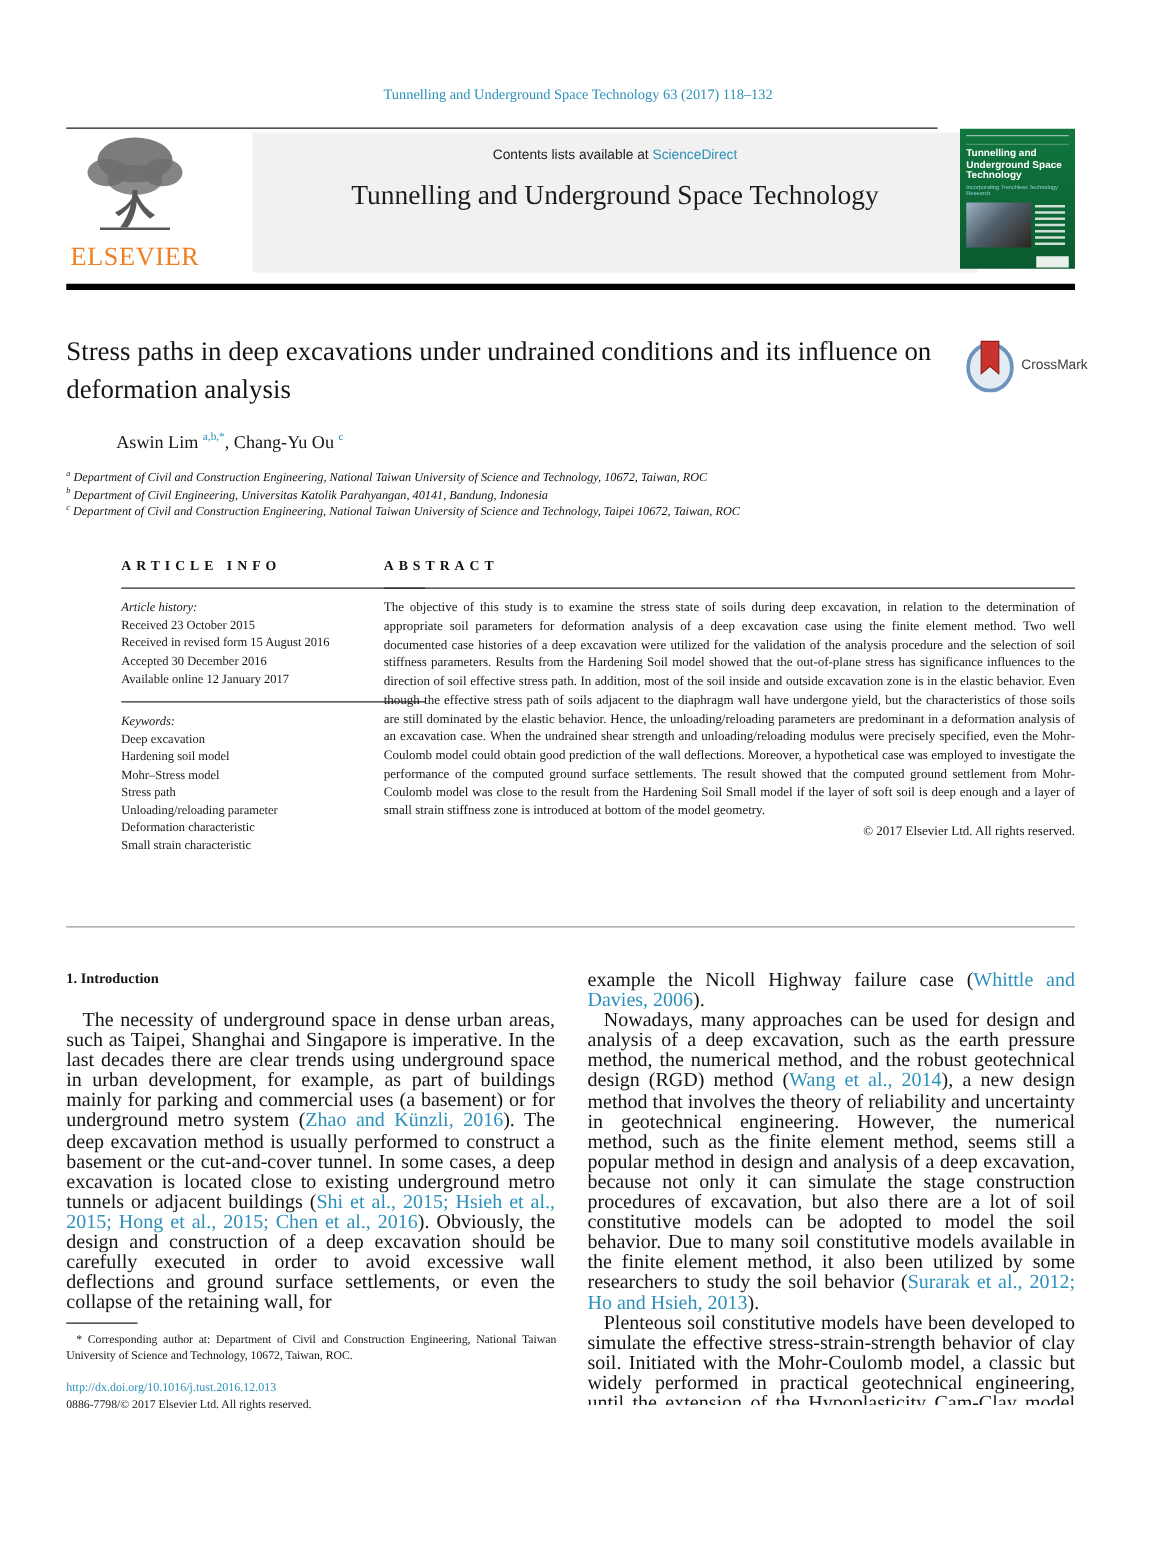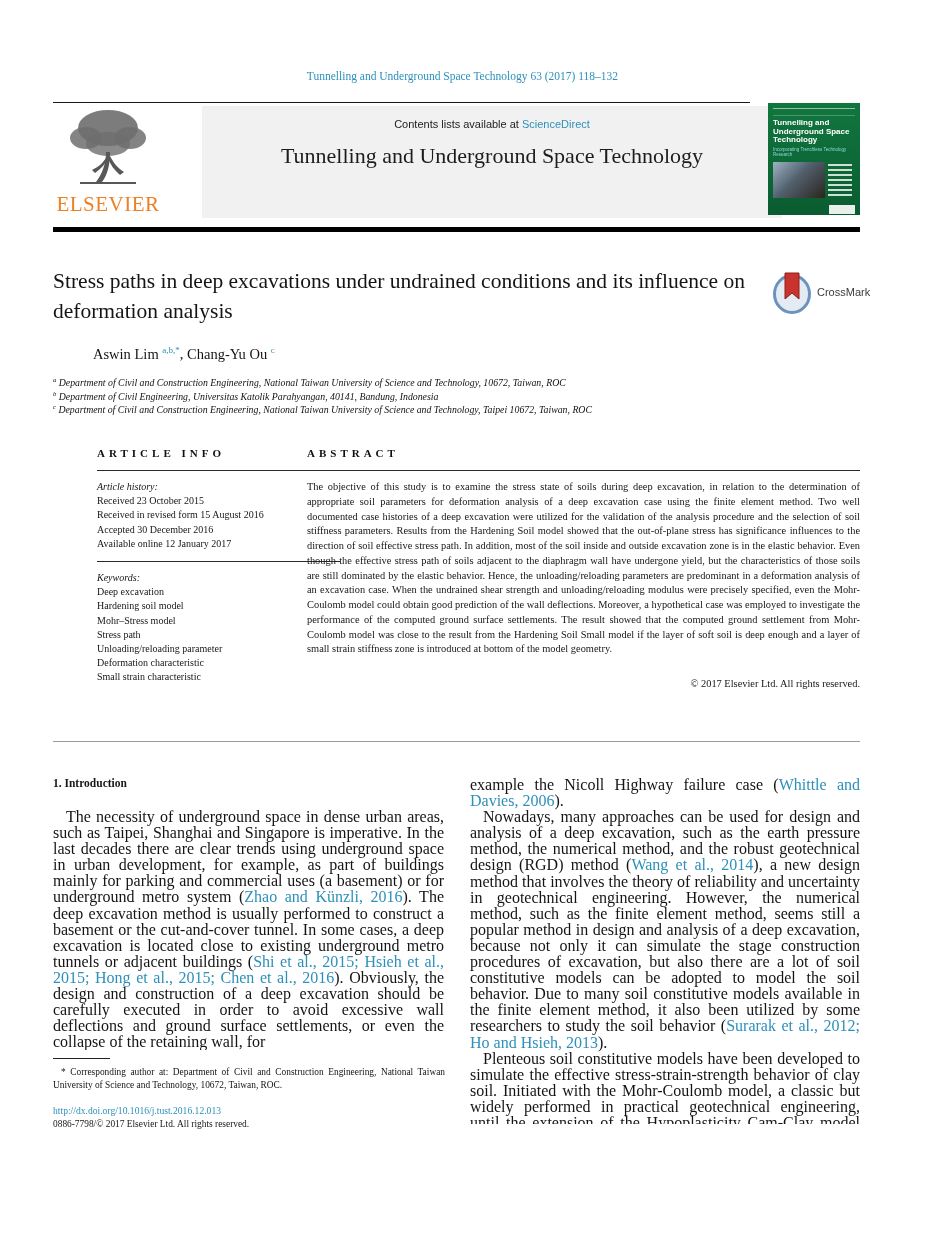--- a/index.html
+++ b/index.html
@@ -57,21 +57,21 @@
   #crossmark .cm-label{font-family:"Liberation Sans",sans-serif;font-size:11px;color:#3c3c3c;}
 
   
   .col-head{font-size:11px;font-weight:bold;letter-spacing:4px;color:#111;}
   .head-rule{height:1px;background:#2b2b2b;margin:11px 0 9px 0;}
   .thin-rule{height:1px;background:#2b2b2b;margin:10px 0 9px 0;}
   #info-col{position:absolute;top:447px;left:53px;width:243px;margin-left:44px;}
   #info-col .meta{font-size:10px;line-height:14.2px;}
   #abs-col{position:absolute;top:447px;left:307px;width:553px;}
   #abstract-text{font-size:10.4px;line-height:14.75px;text-align:justify;color:#161616;}
-  #abs-copyright{text-align:right;font-size:10.4px;margin-top:21px;}
+  #abs-copyright{text-align:right;font-size:10.4px;margin-top:3px;}
 
   
   #mid-rule{position:absolute;top:741px;left:53px;width:807px;height:1px;background:#9a9a9a;}
 
   
   .bodycol p{font-size:16px;line-height:16.1px;text-align:justify;color:#141414;}
   #intro-left{position:absolute;top:772px;left:53px;width:391px;height:278px;overflow:hidden;}
   #intro-left h2{font-size:11.5px;font-weight:bold;margin:5px 0 20px 0;}
   #intro-right{position:absolute;top:772px;left:470px;width:390px;height:352px;overflow:hidden;padding-top:5px;}
   .indent{text-indent:13px;}

